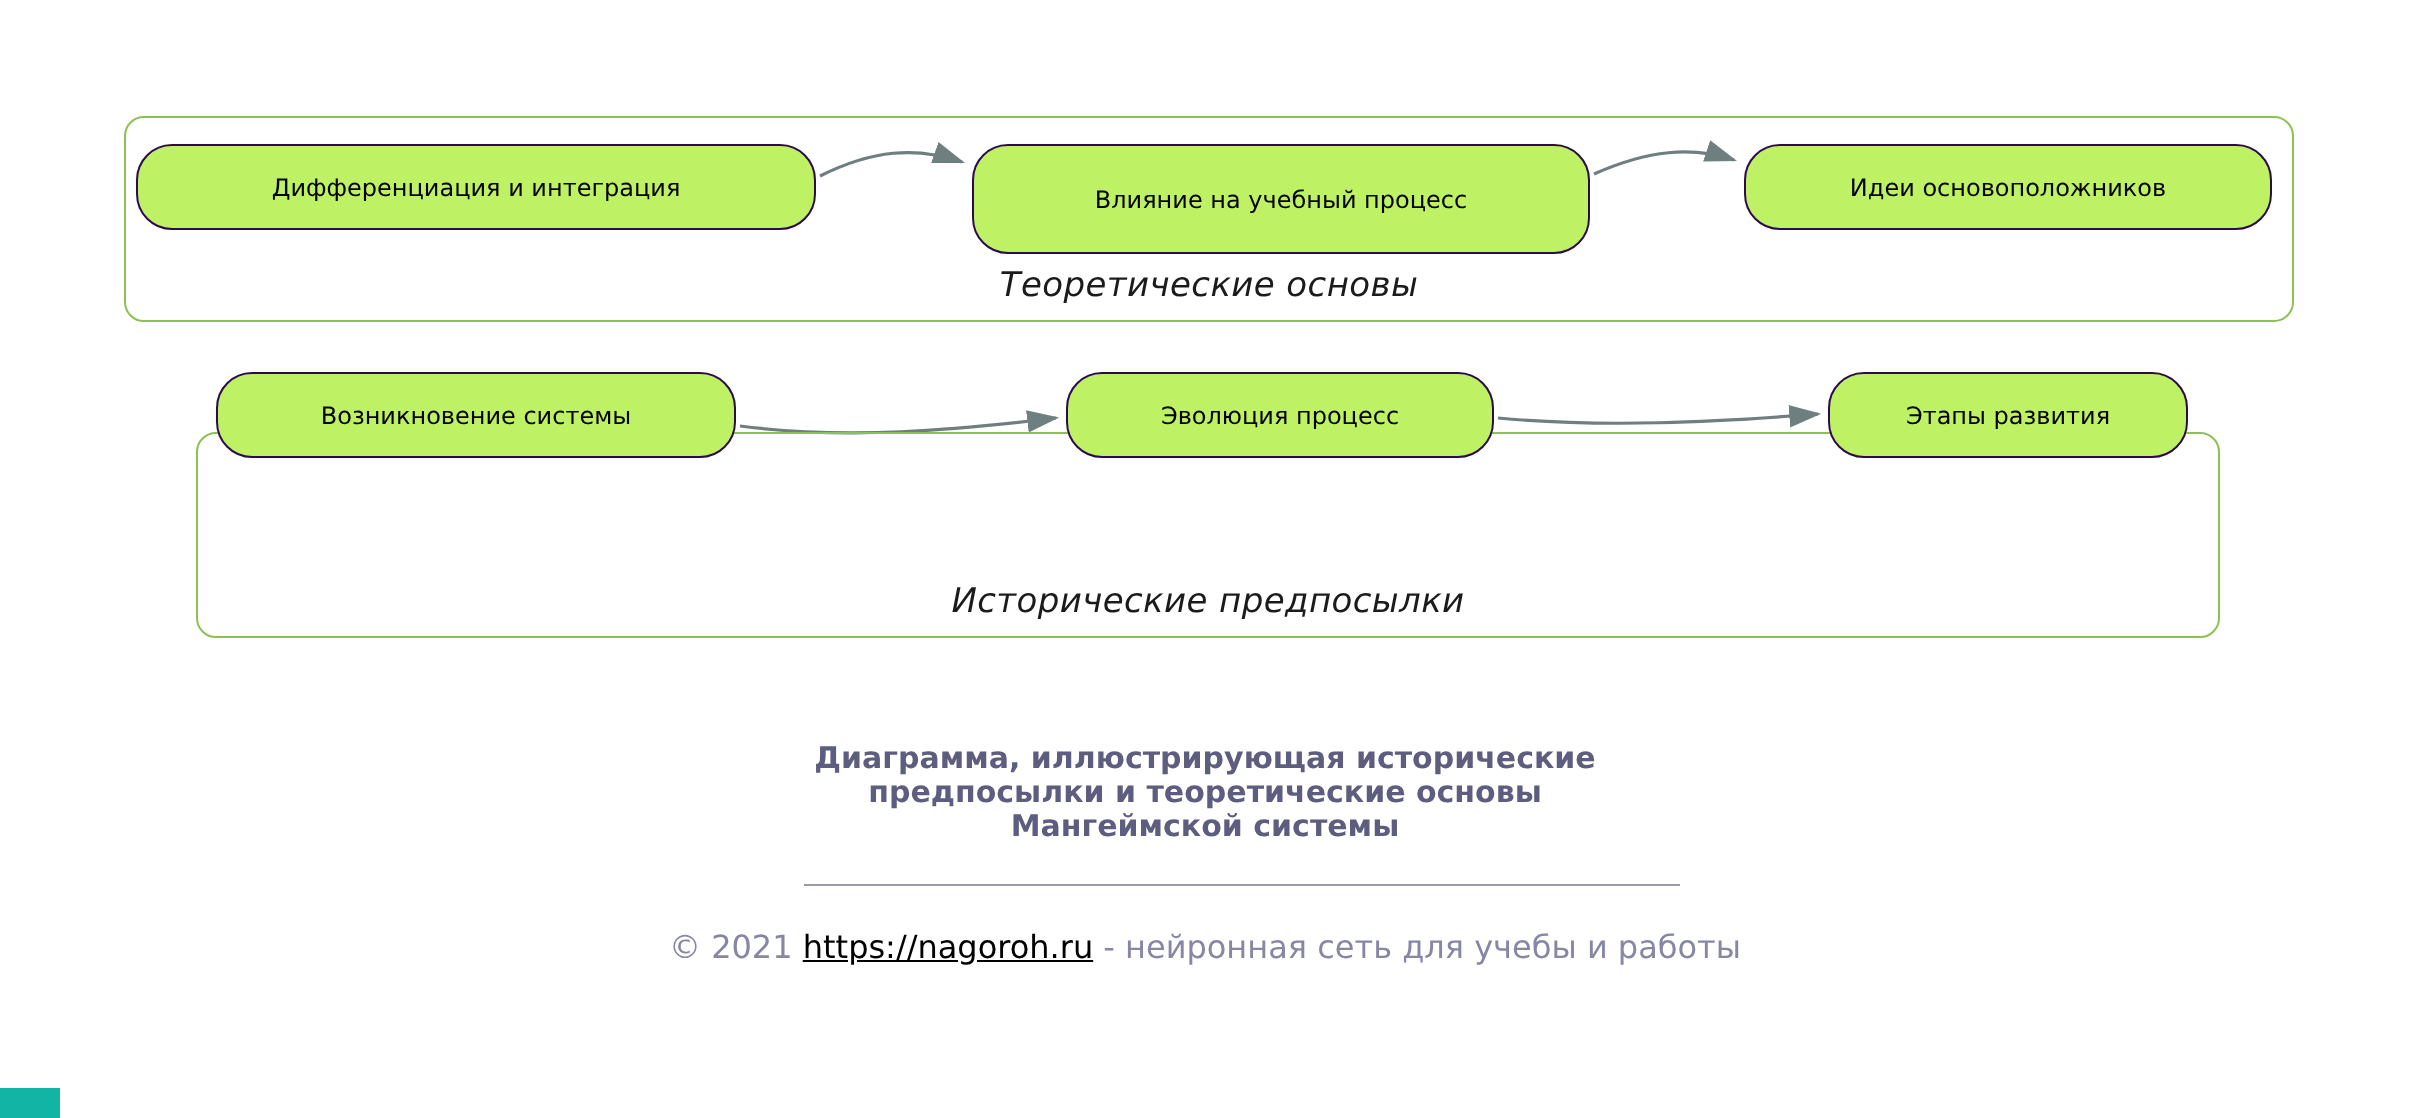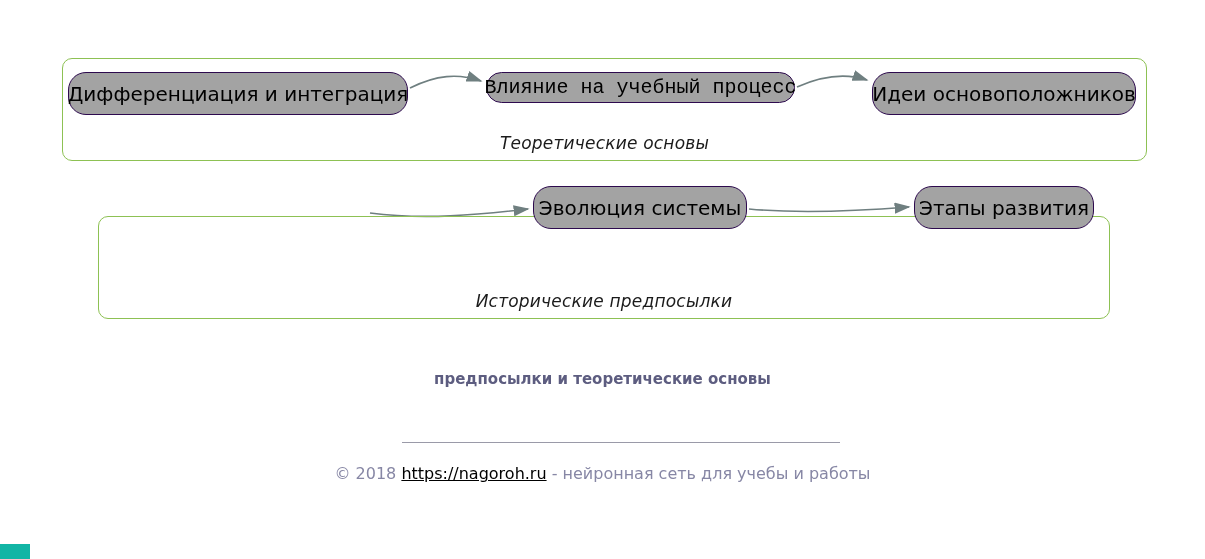--- a/index.html
+++ b/index.html
@@ -33,34 +33,34 @@
     position: absolute;
     left: 0; right: 0; bottom: 7px;
     text-align: center;
     font-size: 17px;
     color: #1b1b1b;
     letter-spacing: 0.2px;
     font-style: italic;
   }
   .node {
     position: absolute;
-    background: #a3a3a3;
+    background: #bef264;
     border: 1.5px solid #2d0a4e;
     border-radius: 18px;
     display: flex;
     align-items: center;
     justify-content: center;
-    font-size: 20px;
+    font-size: 12px;
     color: #000000;
     text-align: center;
     white-space: nowrap;
     box-sizing: border-box;
   }
   .node-a { left: 68px;  top: 72px;  width: 340px; height: 43px; }
-  .node-b { left: 486px; top: 72px;  width: 309px; height: 31px; font-family: Liberation Mono, monospace; }
+  .node-b { left: 486px; top: 72px;  width: 309px; height: 55px; }
   .node-c { left: 872px; top: 72px;  width: 264px; height: 43px; text-align: right; }
   .node-d { left: 108px; top: 186px; width: 260px; height: 43px; }
   .node-e { left: 533px; top: 186px; width: 214px; height: 43px; }
   .node-f { left: 914px; top: 186px; width: 180px; height: 43px; text-align: right; }
 
   .caption {
     position: absolute;
     left: 0; right: 0;
     top: 371px;
     text-align: center;
@@ -120,28 +120,31 @@
   </div>
 
   <div class="cluster cluster-2">
     <div class="cluster-label">Исторические предпосылки</div>
   </div>
 
   <div class="node node-a">Дифференциация и интеграция</div>
   <div class="node node-b">Влияние на учебный процесс</div>
   <div class="node node-c">Идеи основоположников</div>
 
-  <div class="node node-e">Эволюция  системы</div>
+  <div class="node node-d">Возникновение системы</div>
+  <div class="node node-e">Эволюция  процесс</div>
   <div class="node node-f">Этапы развития</div>
 
   <div class="caption">
+    <div>Диаграмма, иллюстрирующая исторические</div>
     <div>предпосылки и теоретические основы</div>
+    <div>Мангеймской системы</div>
   </div>
 
   <div class="divider"></div>
 
   <div class="footer">
-    <span>© 2018 </span><a>https://nagoroh.ru</a><span> - нейронная сеть для учебы и работы</span>
+    <span>© 2021 </span><a>https://nagoroh.ru</a><span> - нейронная сеть для учебы и работы</span>
   </div>
 
   <div class="corner-accent"></div>
 
 </div>
 
 </body></html>

